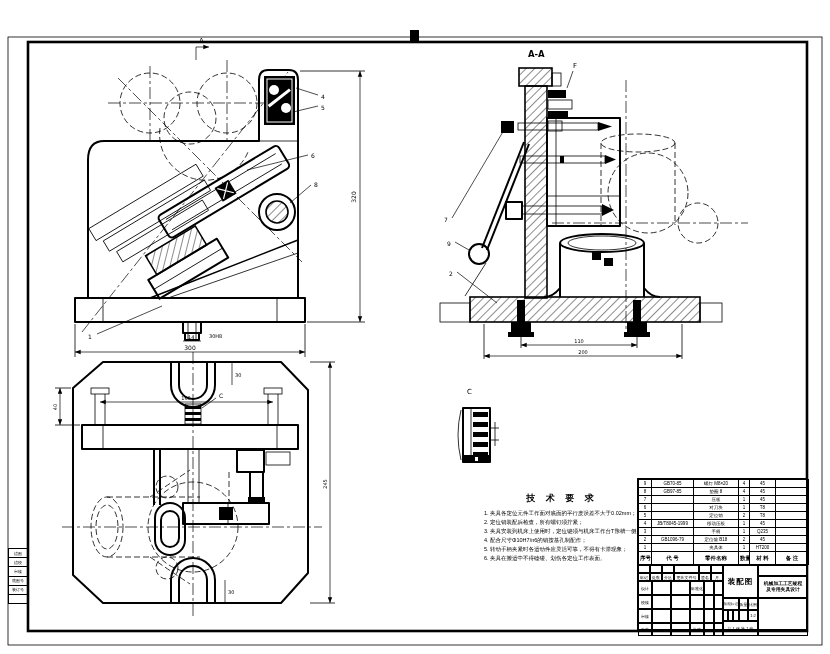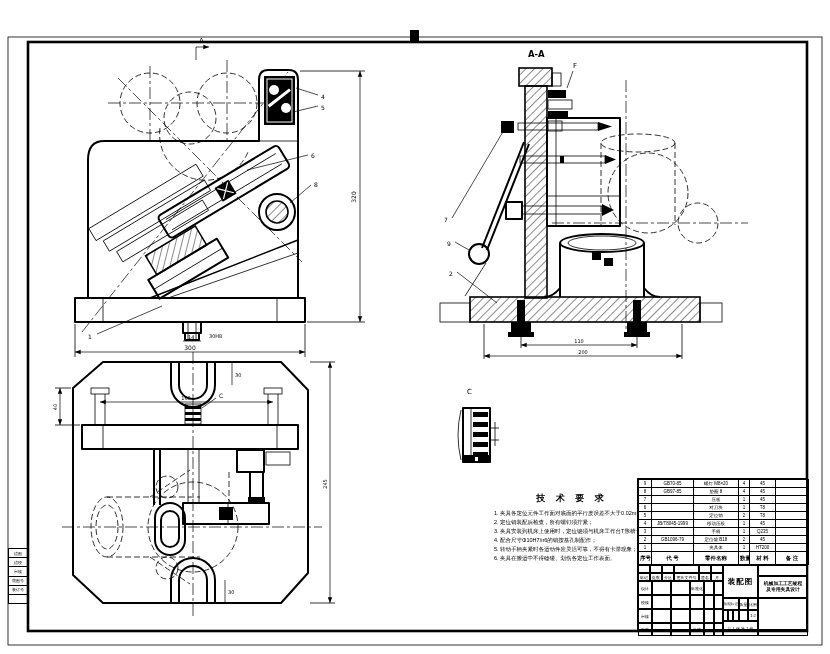--- a/index.html
+++ b/index.html
@@ -14,21 +14,21 @@
   .med{stroke:#000;stroke-width:1.4;fill:none;}
   .thin{stroke:#000;stroke-width:.8;fill:none;}
   .dim{stroke:#000;stroke-width:.7;fill:none;}
   .cl{stroke:#000;stroke-width:.7;fill:none;stroke-dasharray:12 3 3 3;}
   .ph{stroke:#000;stroke-width:.8;fill:none;stroke-dasharray:6 3;}
   .fillb{fill:#000;stroke:none;}
   .hat{fill:url(#h);stroke:#000;stroke-width:1.6;}
   text{fill:#000;stroke:none;font-family:"DejaVu Sans",sans-serif;}
   .t4{font-size:5px;} .t5{font-size:6px;} .t6{font-size:7px;} .t7{font-size:8.5px;font-weight:bold;}
   
-  .techreq{position:absolute;left:494px;top:492px;width:156px;}
+  .techreq{position:absolute;left:484px;top:492px;width:156px;}
   .tr-title{text-align:center;font-weight:bold;font-size:9px;letter-spacing:4px;margin-bottom:4px;}
   .tr-item{font-size:5.5px;line-height:9px;white-space:nowrap;}
   
   .tblock{position:absolute;left:637px;top:478px;width:170px;height:152px;border:1.5px solid #000;
           box-sizing:border-box;background:#fff;}
   .plist{border-collapse:collapse;width:170px;table-layout:fixed;}
   .plist td{border:0.5px solid #000;font-size:4.5px;height:7px;padding:0 1px;overflow:hidden;
             white-space:nowrap;text-align:center;line-height:7px;}
   .plist tr.hdr td{height:12px;font-size:5.5px;font-weight:bold;line-height:11px;}
   .tb-bottom{position:relative;width:170px;height:71px;}

